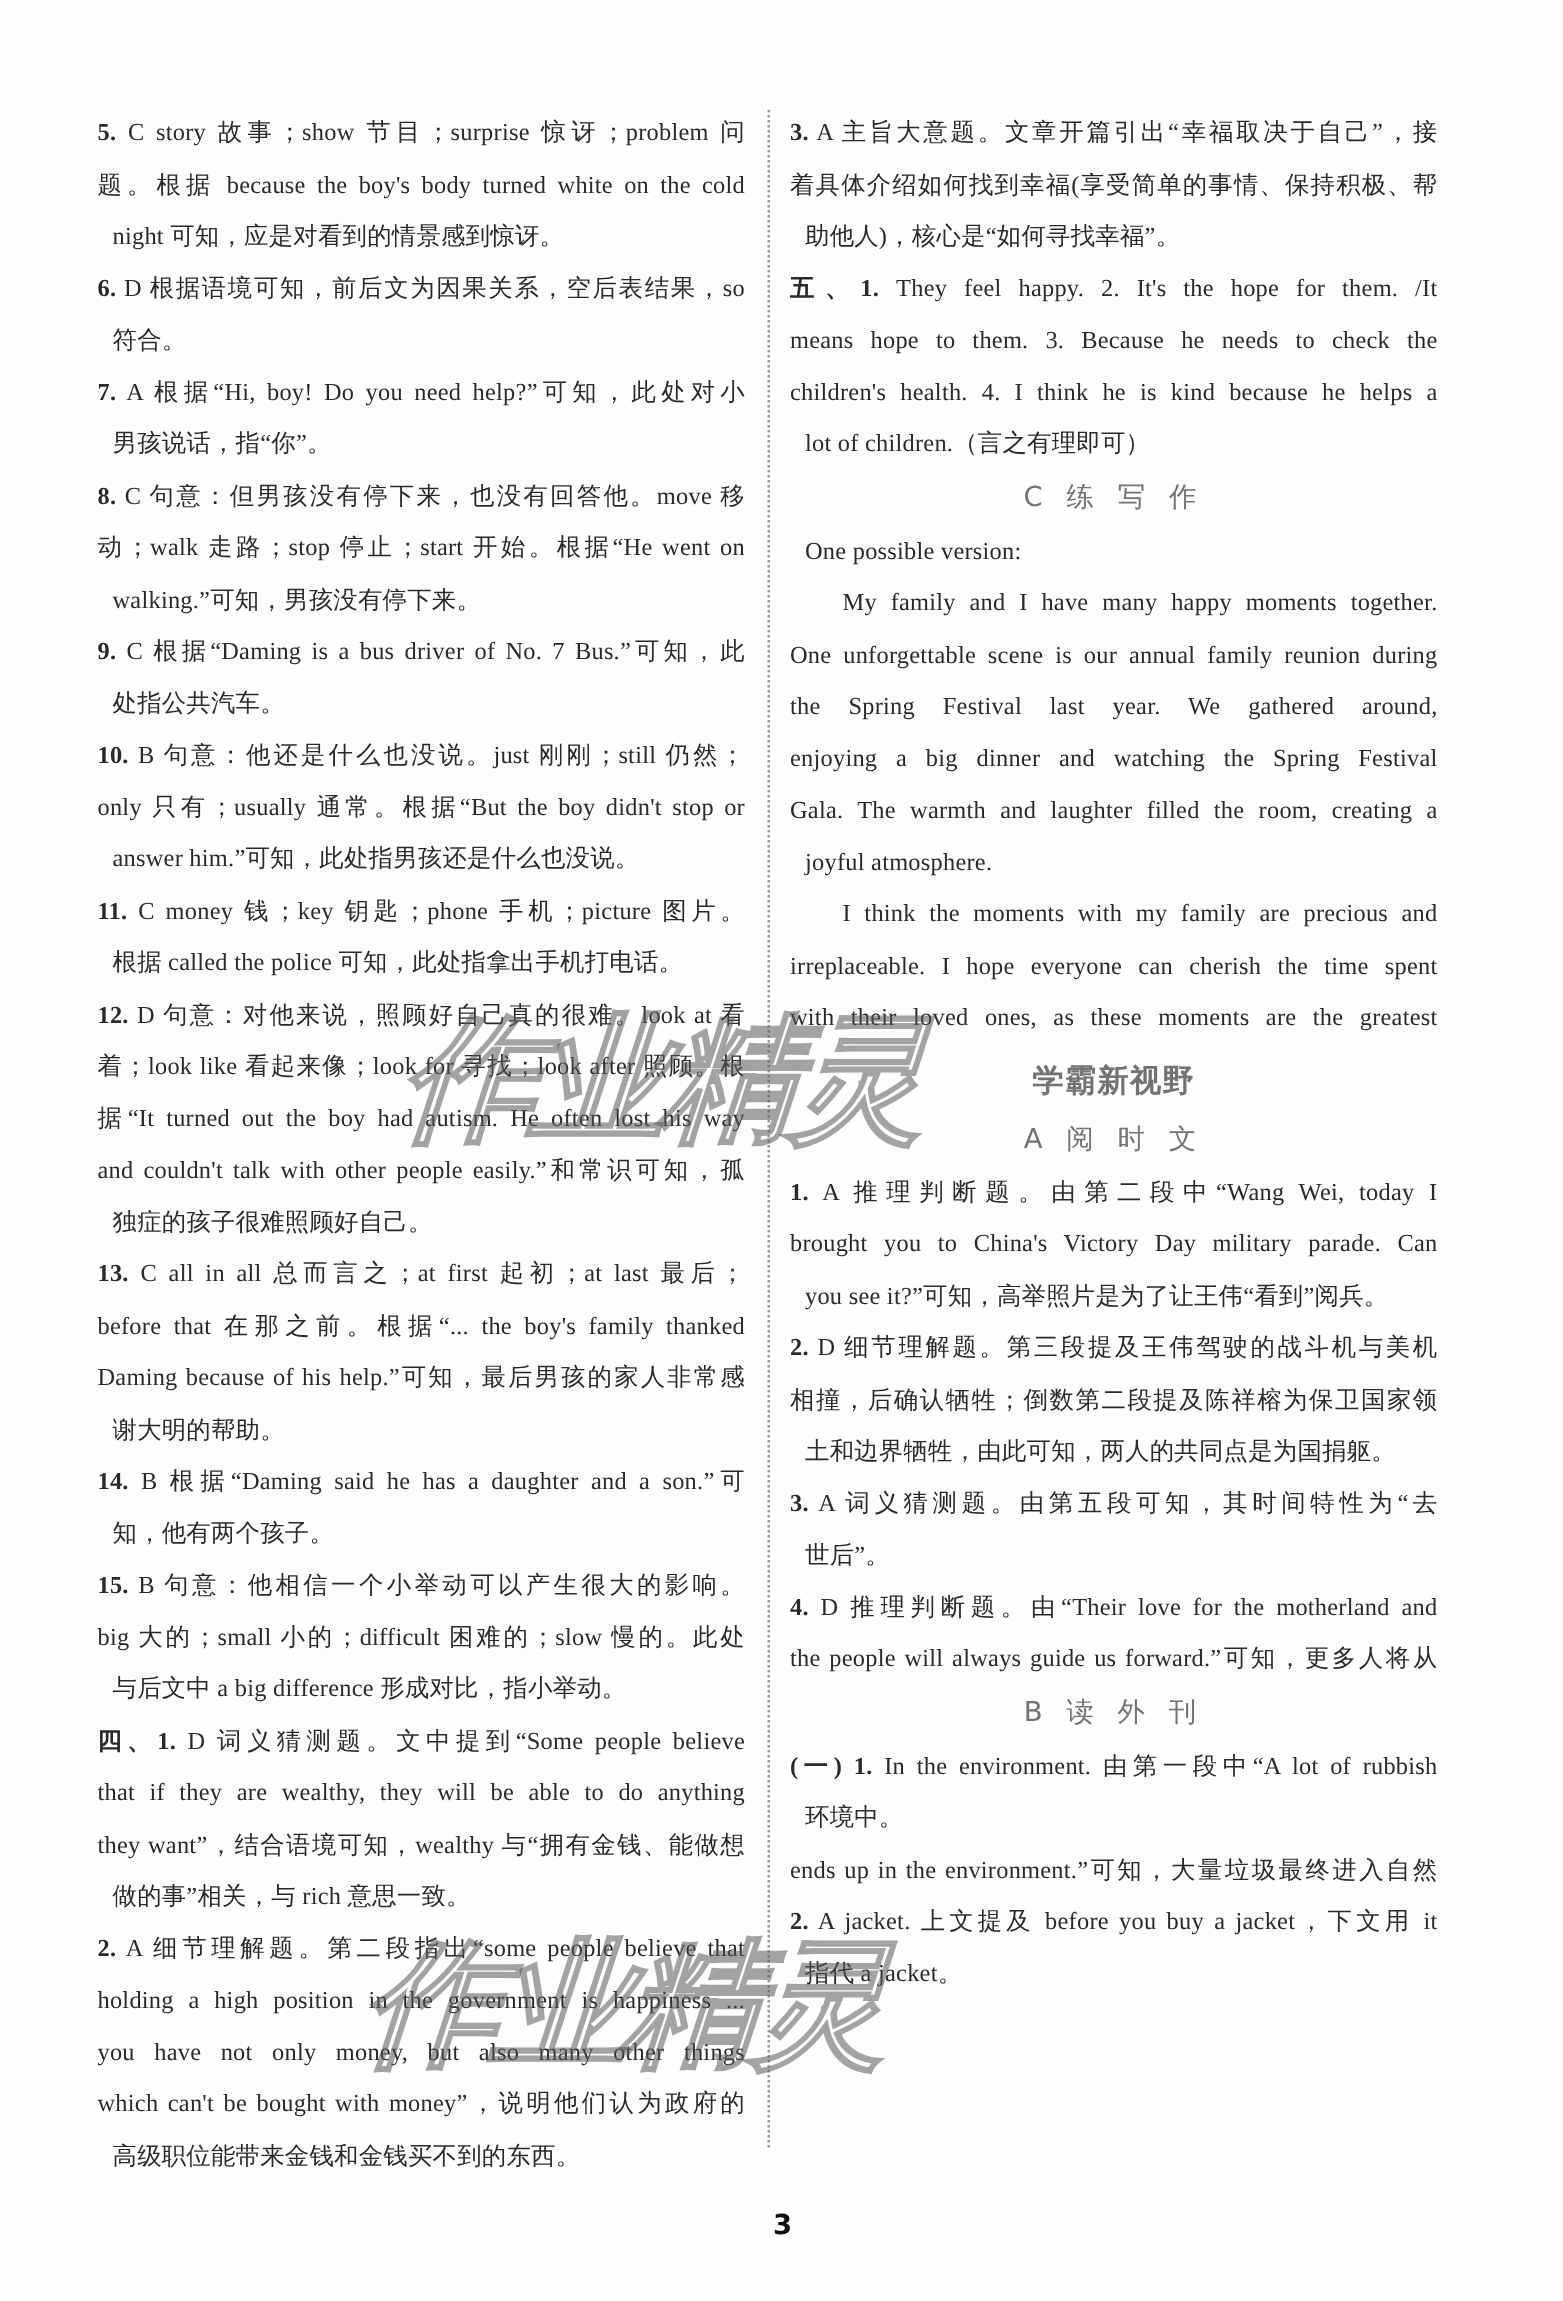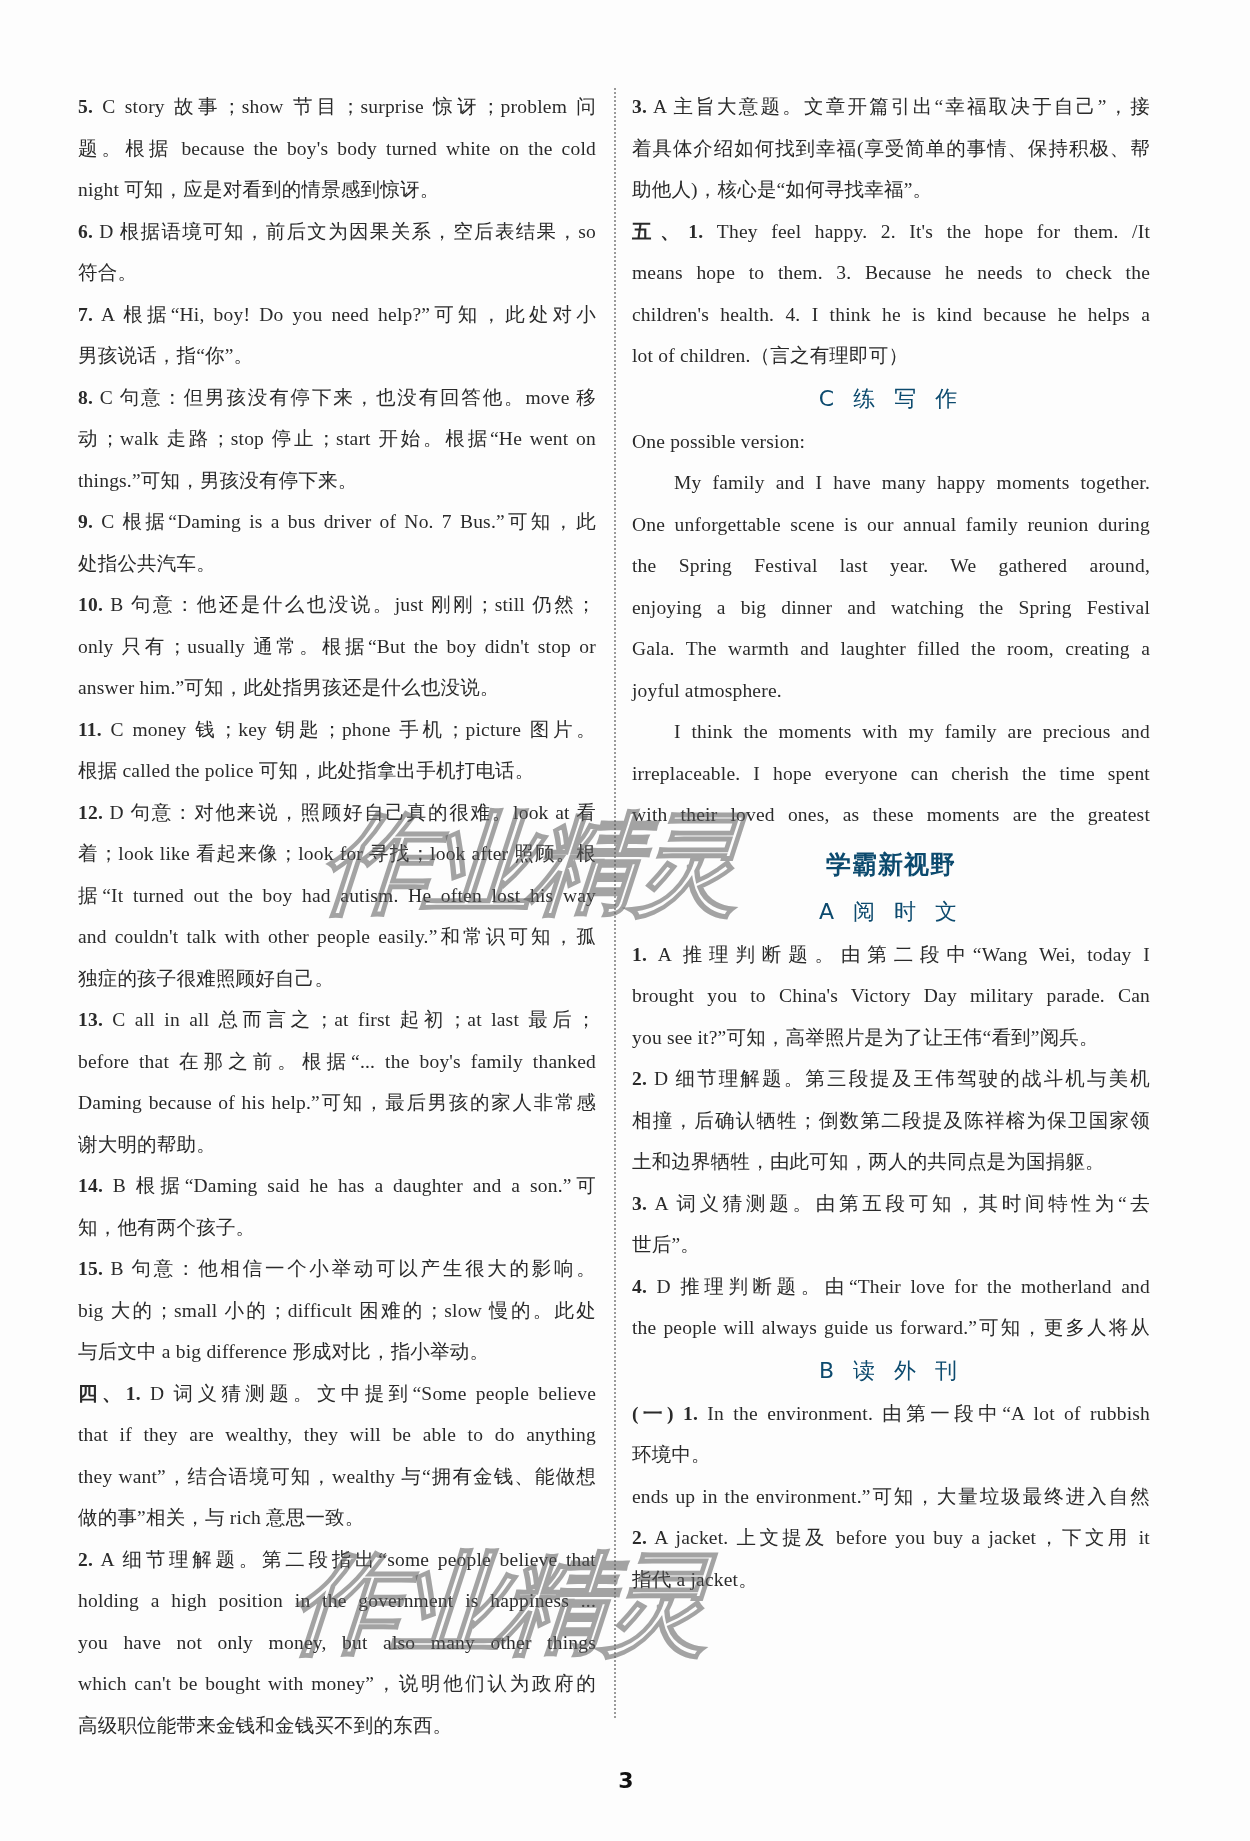--- a/index.html
+++ b/index.html
@@ -12,26 +12,26 @@
   .col-left { left:78px; width:518px; }
   .col-right { left:632px; width:518px; }
   .divider {
     position:absolute; left:614px; top:88px; width:0; height:1630px;
     border-left:2px dotted #9a9a9a;
   }
   .line {
     font-size:19.5px; line-height:41.5px; height:41.5px; white-space:nowrap;
     text-align:justify; text-align-last:justify; letter-spacing:0.2px;
   }
-  .line.last { text-align-last:left; }
+  .line.last { text-align-last:left;margin-left:12px; }
   .line.indent { padding-left:42px; }
   .num { font-weight:bold; }
   .heading {
     font-family:"DejaVu Sans","Liberation Sans",sans-serif; font-size:22px;
-    text-align:center; height:44px; line-height:44px; letter-spacing:6px; color:#0c4a6e;
+    text-align:center; height:44px; line-height:44px; letter-spacing:6px; color:#737373;
   }
   .heading.big { font-size:25px; letter-spacing:1px; height:50px; line-height:50px; }
   .page-number {
     position:absolute; left:606px; top:1768px; width:40px; text-align:center;
     font-family:"DejaVu Sans","Liberation Sans",sans-serif; font-weight:bold; font-size:22px; color:#111;
   }
   .watermark {
     position:absolute; font-family:"DejaVu Sans",sans-serif; font-weight:bold;
     color:transparent; -webkit-text-stroke:1.5px rgba(90,90,90,0.55);
     font-size:110px; transform:skewX(-18deg); pointer-events:none; letter-spacing:-6px;
@@ -46,21 +46,21 @@
   <div class="col col-left" id="left-col">
       <div class="line"><span class="num">5.</span><span> C  story 故事；show 节目；surprise 惊讶；problem 问</span></div>
       <div class="line">题。根据 because the boy's body turned white on the cold</div>
       <div class="line last">night 可知，应是对看到的情景感到惊讶。</div>
       <div class="line"><span class="num">6.</span><span> D  根据语境可知，前后文为因果关系，空后表结果，so</span></div>
       <div class="line last">符合。</div>
       <div class="line"><span class="num">7.</span><span> A  根据“Hi, boy! Do you need help?”可知，此处对小</span></div>
       <div class="line last">男孩说话，指“你”。</div>
       <div class="line"><span class="num">8.</span><span> C  句意：但男孩没有停下来，也没有回答他。move 移</span></div>
       <div class="line">动；walk 走路；stop 停止；start 开始。根据“He went on</div>
-      <div class="line last">things.”可知，男孩没有停下来。</div>
+      <div class="line last">walking.”可知，男孩没有停下来。</div>
       <div class="line"><span class="num">9.</span><span> C  根据“Daming is a bus driver of No. 7 Bus.”可知，此</span></div>
       <div class="line last">处指公共汽车。</div>
       <div class="line"><span class="num">10.</span><span> B  句意：他还是什么也没说。just 刚刚；still 仍然；</span></div>
       <div class="line">only 只有；usually 通常。根据“But the boy didn't stop or</div>
       <div class="line last">answer him.”可知，此处指男孩还是什么也没说。</div>
       <div class="line"><span class="num">11.</span><span> C  money 钱；key 钥匙；phone 手机；picture 图片。</span></div>
       <div class="line last">根据 called the police 可知，此处指拿出手机打电话。</div>
       <div class="line"><span class="num">12.</span><span> D  句意：对他来说，照顾好自己真的很难。look at 看</span></div>
       <div class="line">着；look like 看起来像；look for 寻找；look after 照顾。根</div>
       <div class="line">据“It turned out the boy had autism. He often lost his way</div>

